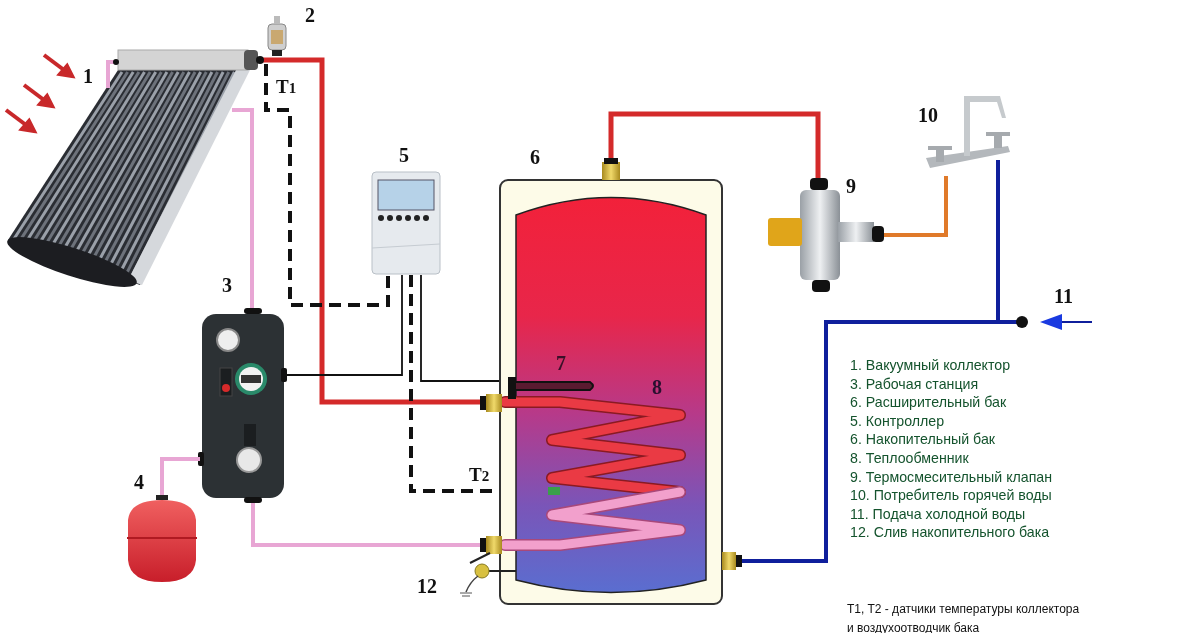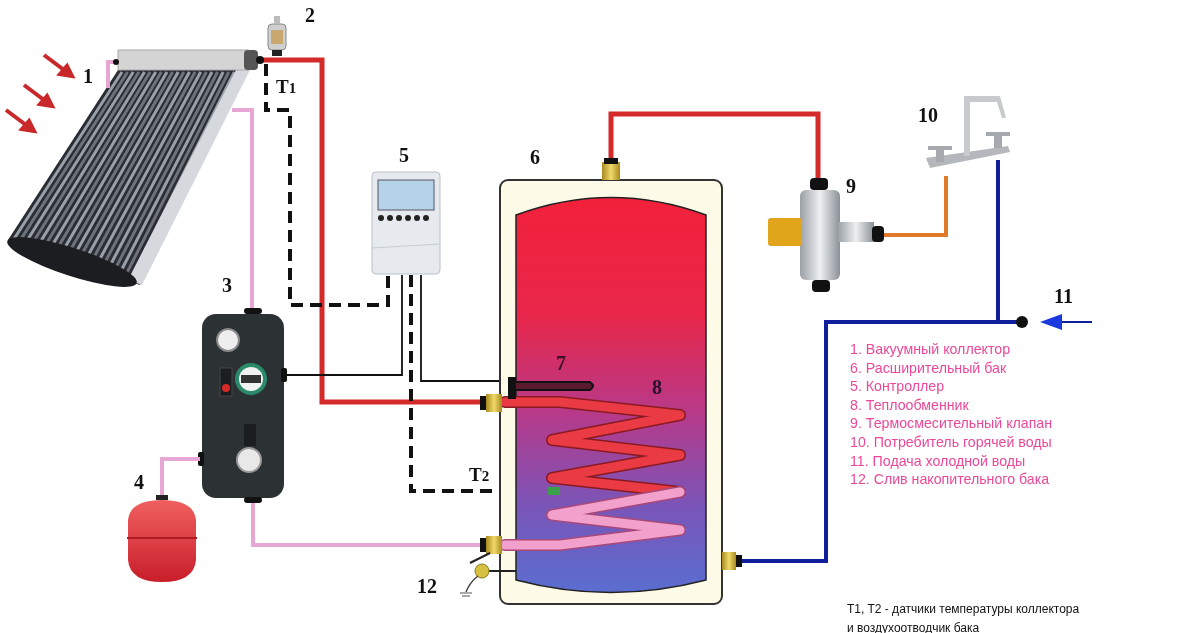--- a/index.html
+++ b/index.html
@@ -1,20 +1,20 @@
 <!DOCTYPE html>
 <html><head>
 <meta charset="utf-8">
 <style>
   html, body { margin: 0; padding: 0; background: #ffffff; }
   body { width: 1190px; height: 633px; position: relative; overflow: hidden; font-family: "Liberation Sans", sans-serif; }
   #diagram { position: absolute; left: 0; top: 0; width: 1190px; height: 633px; }
   .num { font-family: "Liberation Serif", serif; font-weight: bold; font-size: 20px; fill: #111; }
   .tlabel { font-family: "Liberation Serif", serif; font-weight: bold; font-size: 19px; fill: #111; }
-  .legend { position: absolute; left: 850px; top: 340px; font-size: 14.2px; line-height: 18.6px; color: #ec4899; }
+  .legend { position: absolute; left: 850px; top: 356px; font-size: 14.2px; line-height: 18.6px; color: #14532d; }
   .legend div { white-space: nowrap; }
   .note { position: absolute; left: 847px; top: 600px; font-size: 12px; line-height: 19px; color: #111; }
 </style>
 </head>
 <body>
 
 <svg id="diagram" viewBox="0 0 1190 633" xmlns="http://www.w3.org/2000/svg">
   <defs>
     <linearGradient id="tankGrad" x1="0" y1="0" x2="0" y2="1">
       <stop offset="0" stop-color="#f2213a"></stop>
@@ -226,22 +226,24 @@
   <text class="num" x="918" y="122">10</text>
   <text class="num" x="1054" y="303">11</text>
   <text class="num" x="417" y="593">12</text>
 
   <text class="tlabel" x="276" y="93"><tspan>T</tspan><tspan font-size="15">1</tspan></text>
   <text class="tlabel" x="469" y="481"><tspan>T</tspan><tspan font-size="15">2</tspan></text>
 </svg>
 
 <div class="legend">
   <div>1. Вакуумный коллектор</div>
+  <div>3. Рабочая станция</div>
   <div>6. Расширительный бак</div>
   <div>5. Контроллер</div>
+  <div>6. Накопительный бак</div>
   <div>8. Теплообменник</div>
   <div>9. Термосмесительный клапан</div>
   <div>10. Потребитель горячей воды</div>
   <div>11. Подача холодной воды</div>
   <div>12. Слив накопительного бака</div>
 </div>
 
 <div class="note">
   <div>T1, T2 - датчики температуры коллектора</div>
   <div>и воздухоотводчик бака</div>

